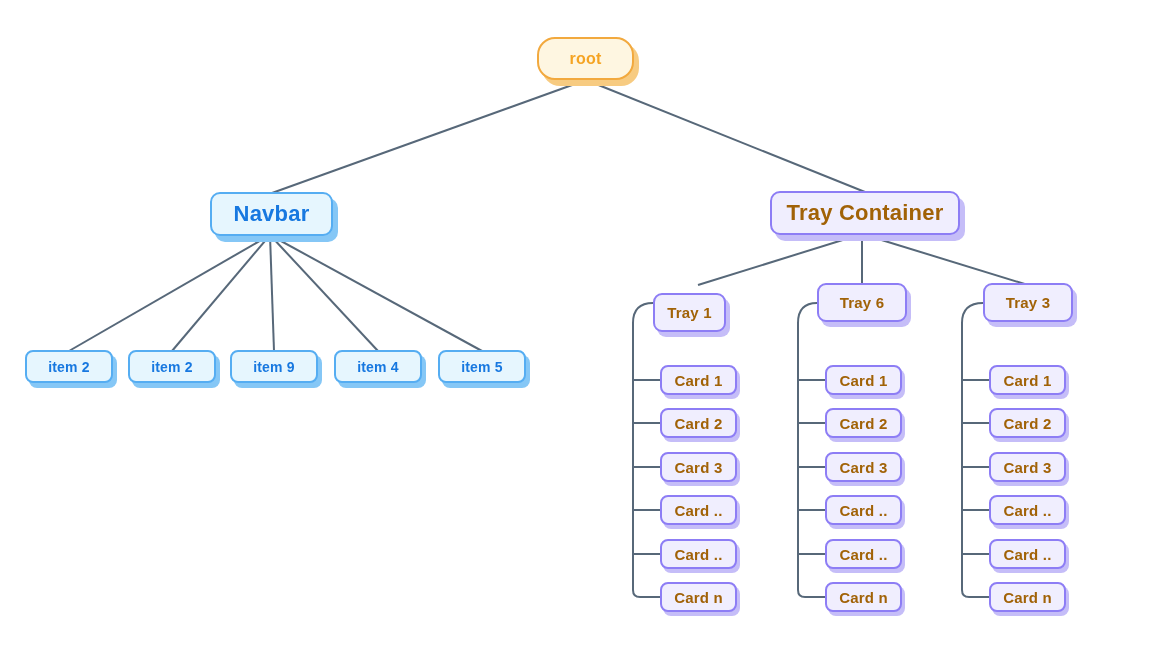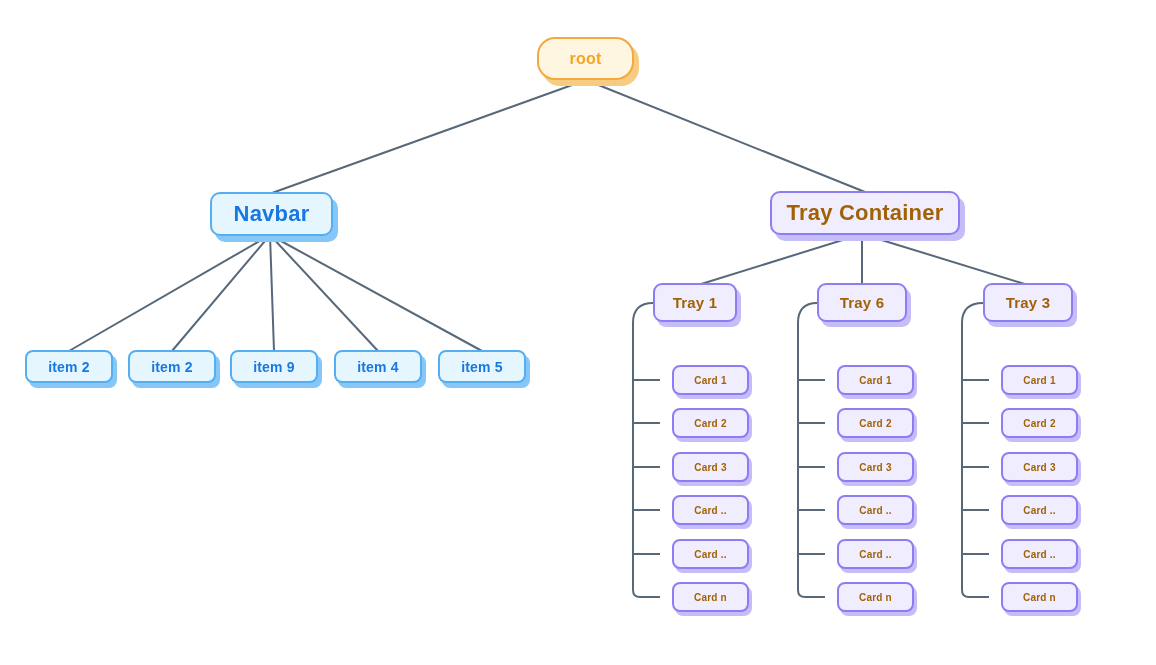--- a/index.html
+++ b/index.html
@@ -75,21 +75,21 @@
     box-shadow: 4px 5px 0 #C5BDF8;
   }
   .node.purple.sm {
     border-radius: 8px;
     box-shadow: 3px 4px 0 #C5BDF8;
   }
   .fs17 { font-size: 22px; }
   .fs16 { font-size: 16px; }
   .fs15 { font-size: 15px; }
   .fs14 { font-size: 14px; }
-  .fs13 { font-size: 10px; margin-left: 12px; }
+  .fs13 { font-size: 15px; }
 </style>
 </head>
 <body>
 
 <div class="canvas">
 
   <svg class="edges" viewBox="0 0 1156 665" aria-hidden="true">
 
     <path d="M586 80 L272 193"></path>
     <path d="M586 80 L865 192"></path>
@@ -134,21 +134,21 @@
     <span>item 4</span>
   </div>
   <div class="node blue sm fs14" style="left:438px;top:350px;width:88px;height:33px">
     <span>item 5</span>
   </div>
 
   <div class="node purple fs17" style="left:770px;top:191px;width:190px;height:44px">
     <span>Tray Container</span>
   </div>
 
-  <div class="node purple md fs15" style="left:653px;top:283px;width:84px;height:39px">
+  <div class="node purple md fs15" style="left:653px;top:293px;width:73px;height:39px">
     <span>Tray 1</span>
   </div>
   <div class="node purple md fs15" style="left:817px;top:283px;width:90px;height:39px">
     <span>Tray 6</span>
   </div>
   <div class="node purple md fs15" style="left:983px;top:283px;width:90px;height:39px">
     <span>Tray 3</span>
   </div>
 
   <div class="node purple sm fs13" style="left:660px;top:365px;width:77px;height:30px">

